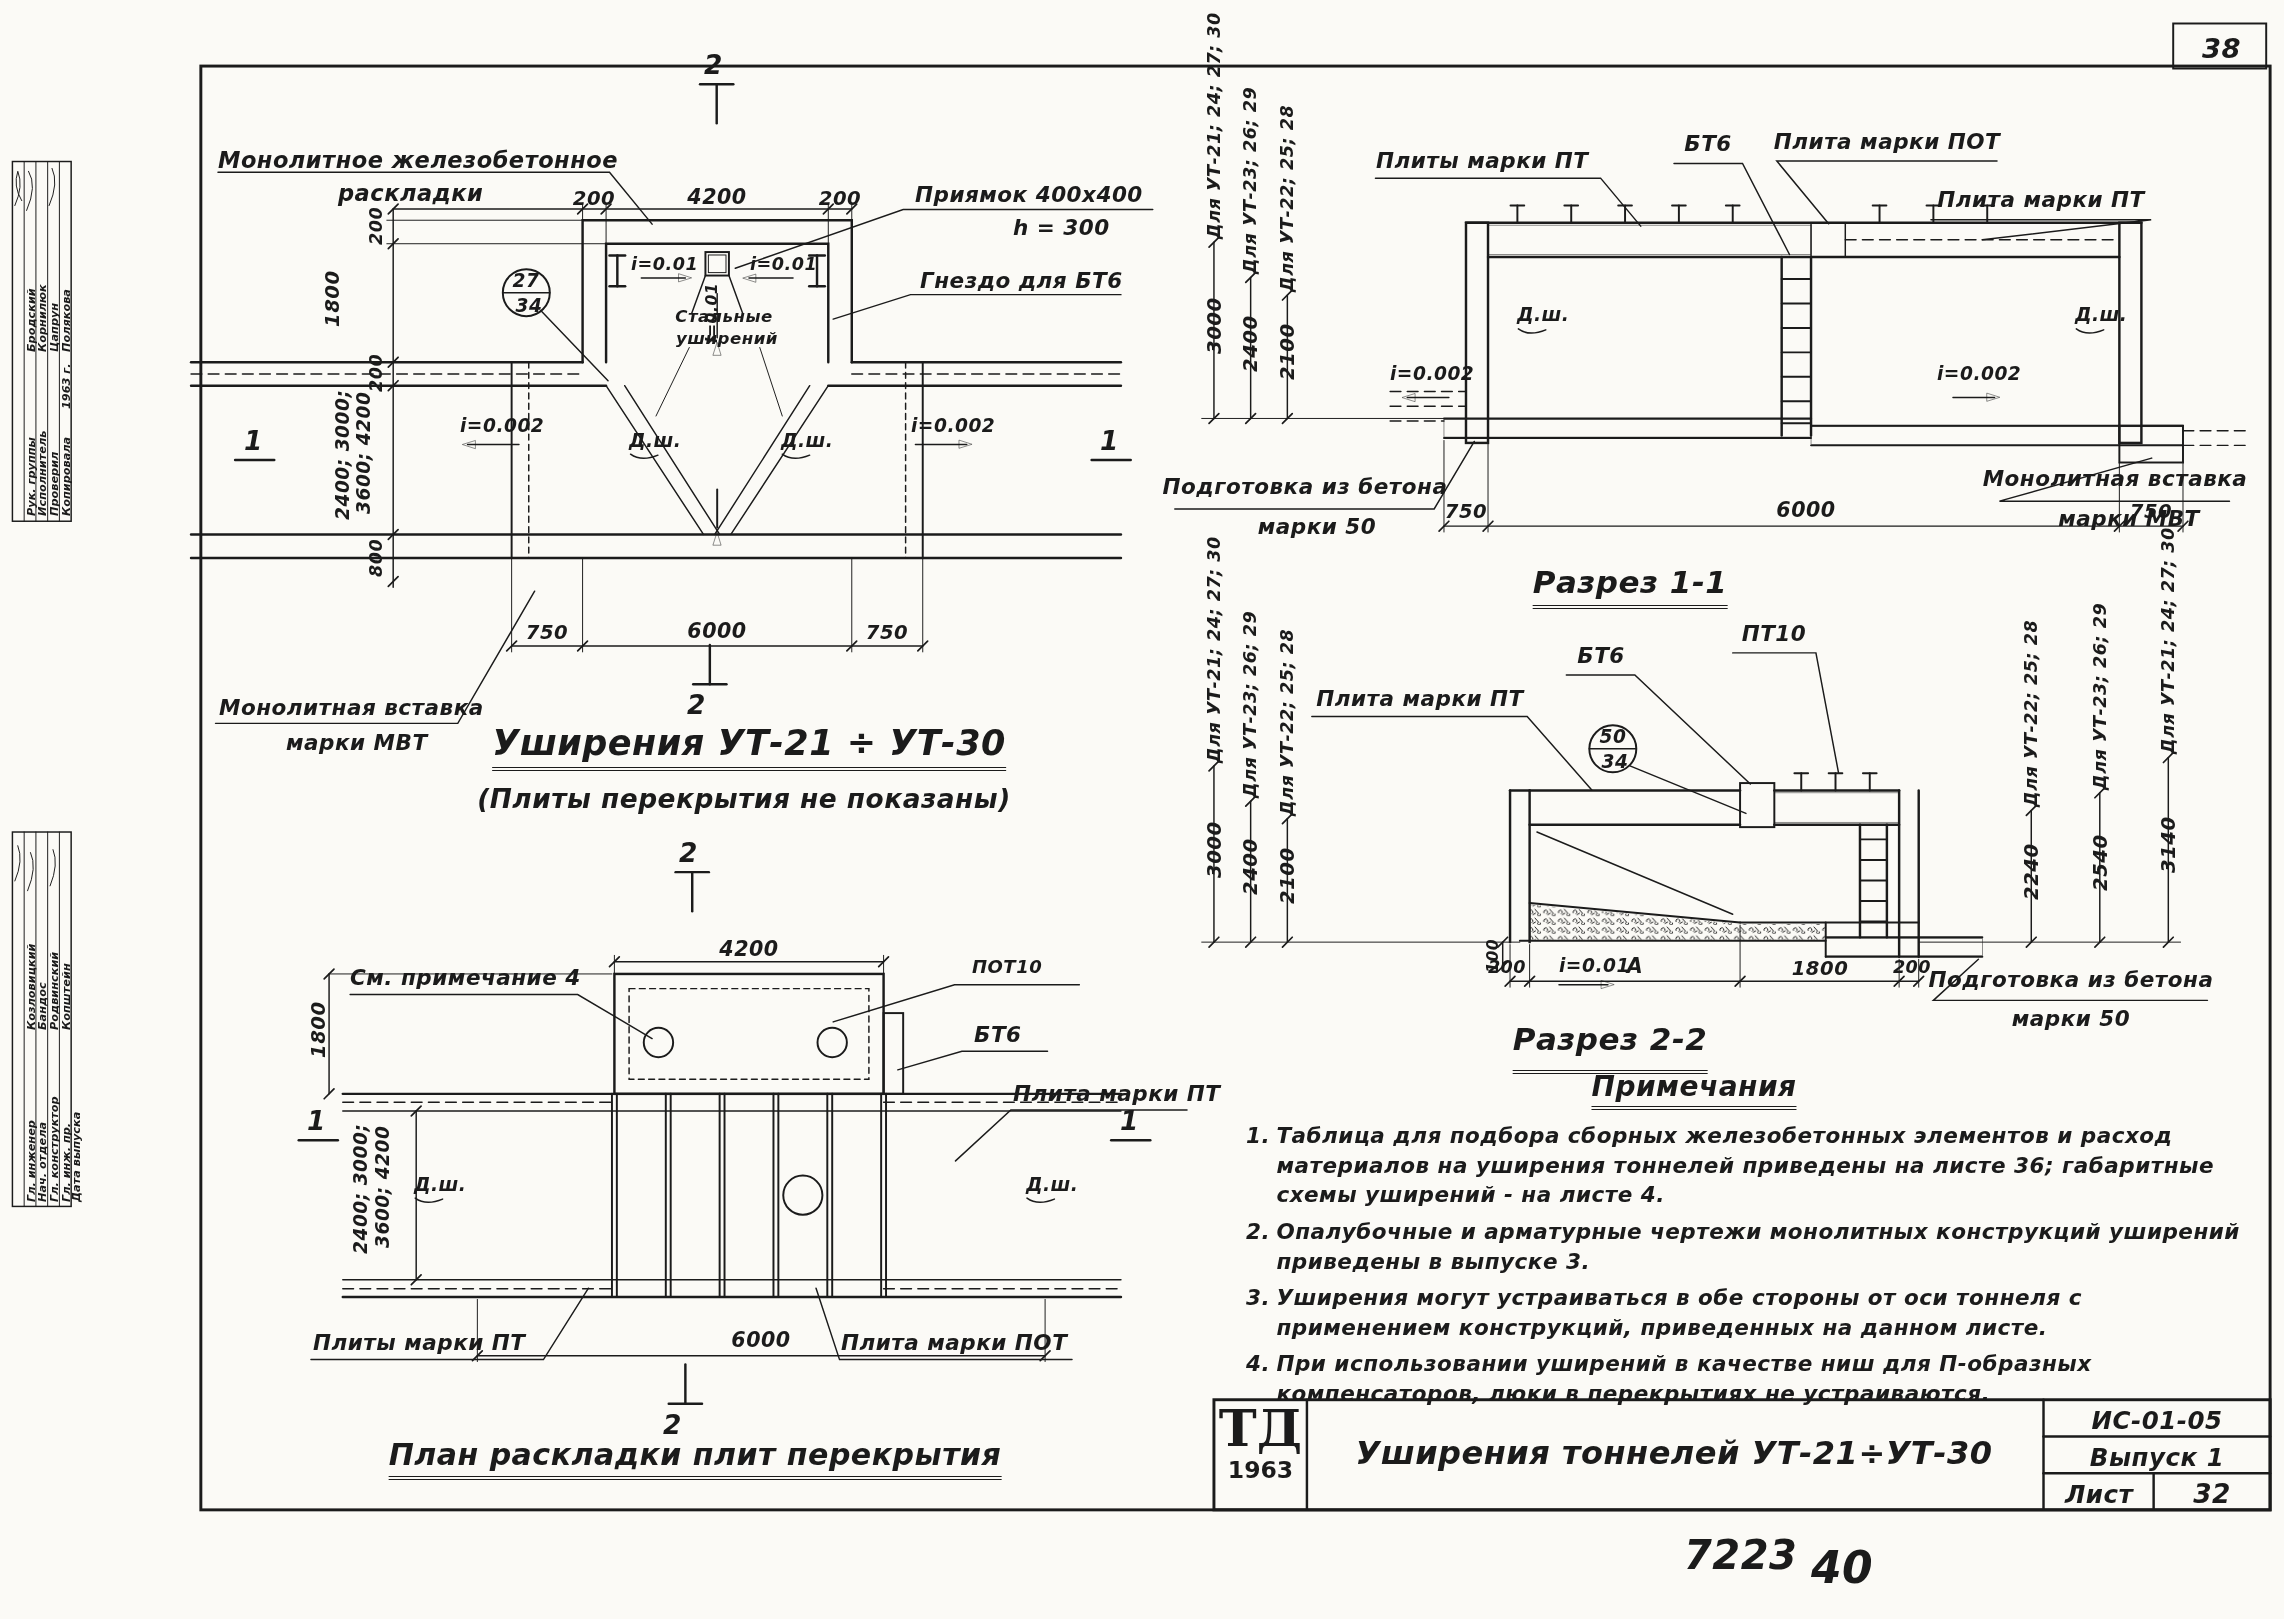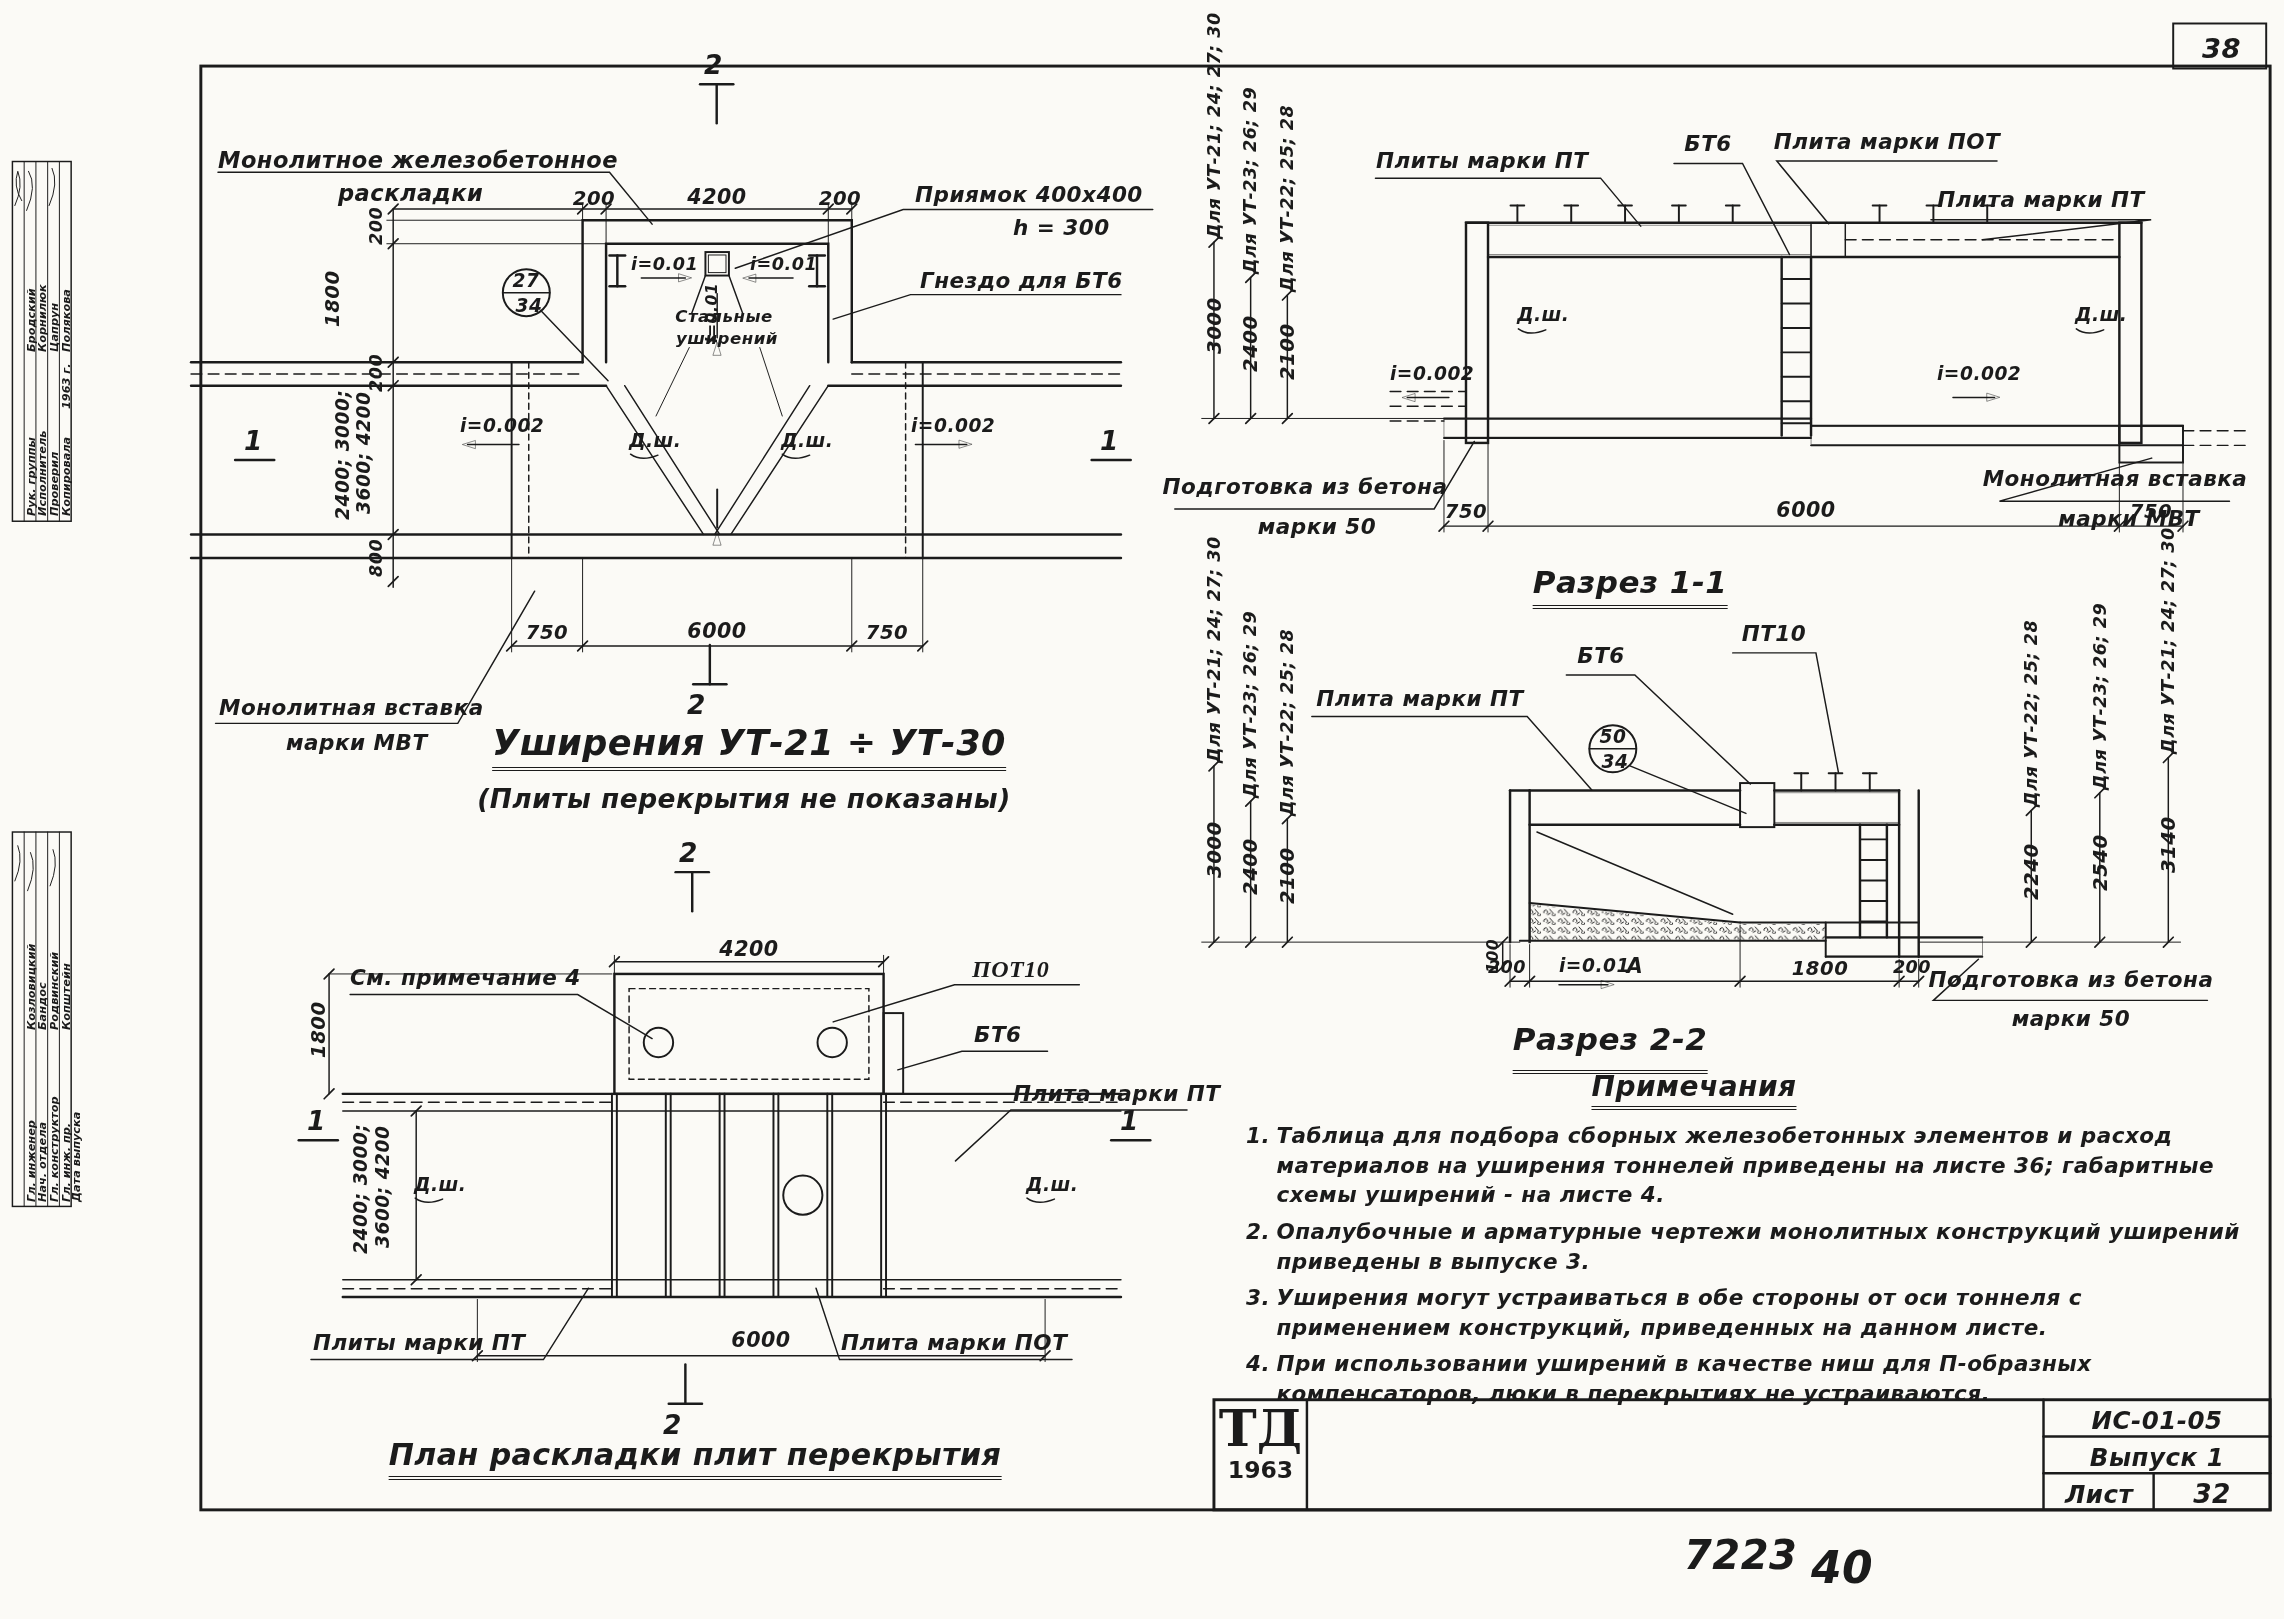--- a/index.html
+++ b/index.html
@@ -461,21 +461,21 @@
 <div class="lbl ctr" style="left:887px;top:621px;font-size:19.6px;">750</div>
 <div class="lbl" style="left:704px;top:49px;font-size:26.4px;font-weight:700;">2</div>
 <div class="lbl" style="left:687px;top:689px;font-size:26.4px;font-weight:700;">2</div>
 <div class="lbl" style="left:244px;top:425px;font-size:26.4px;font-weight:700;">1</div>
 <div class="lbl" style="left:1100px;top:425px;font-size:26.4px;font-weight:700;">1</div>
 
 <div class="lbl ctr cap" style="left:749px;top:723px;font-size:35px;border-bottom:4.9px double #1b1b1b;padding-bottom:3.9px;">Уширения  УТ-21 ÷ УТ-30</div>
 <div class="lbl ctr" style="left:744px;top:783px;font-size:26.4px;">(Плиты перекрытия не показаны)</div>
 
 <div class="lbl" style="left:350px;top:965px;font-size:21.5px;">См. примечание 4</div>
-<div class="lbl" style="left:972px;top:956px;font-size:24px;font-family:Liberation Serif, serif;">ПОТ10</div>
+<div class="lbl" style="left:972px;top:956px;font-size:18px;">ПОТ10</div>
 <div class="lbl" style="left:974px;top:1022px;font-size:21.5px;">БТ6</div>
 <div class="lbl" style="left:1013px;top:1081px;font-size:21.5px;">Плита марки ПТ</div>
 <div class="lbl" style="left:313px;top:1330px;font-size:21.5px;">Плиты марки ПТ</div>
 <div class="lbl" style="left:841px;top:1330px;font-size:21.5px;">Плита марки ПОТ</div>
 <div class="lbl" style="left:414px;top:1174px;font-size:18.6px;">Д.ш.</div>
 <div class="lbl" style="left:1026px;top:1174px;font-size:18.6px;">Д.ш.</div>
 <div class="lbl ctr" style="left:749px;top:937px;font-size:20.6px;">4200</div>
 <div class="rot" style="left:307px;top:1058px;font-size:19.6px;">1800</div>
 <div class="rot" style="left:350px;top:1254px;font-size:18.6px;">2400; 3000;</div>
 <div class="rot" style="left:372px;top:1248px;font-size:18.6px;">3600; 4200</div>
@@ -553,20 +553,21 @@
   <div class="notes-item">
     <span class="notes-num">4.</span>
     <span>При использовании уширений в качестве ниш для П-образных компенсаторов, люки в перекрытиях не устраиваются.</span>
   </div>
 </div>
 
 <div style="position:absolute;left:1214px;top:1402px;width:93px;height:108px;text-align:center;">
   <div style="font-family:'DejaVu Serif',serif;font-weight:700;font-size:51px;line-height:1.05;">ТД</div>
   <div style="font-size:23.5px;font-weight:700;">1963</div>
 </div>
+<div class="lbl ctr cap" style="left:1674px;top:1434px;font-size:32px;">Уширения тоннелей УТ-21÷УТ-30</div>
 <div class="lbl ctr" style="left:2157px;top:1406px;font-size:24.5px;">ИС-01-05</div>
 <div class="lbl ctr" style="left:2157px;top:1443px;font-size:24.5px;">Выпуск 1</div>
 <div class="lbl ctr" style="left:2099px;top:1480px;font-size:24.5px;">Лист</div>
 <div class="lbl ctr" style="left:2212px;top:1478px;font-size:26.4px;">32</div>
 
 <div>
 
   <div class="sideRole" style="left:24.5px;top:516px;">Рук. группы</div>
   <div class="sideName" style="left:24.5px;top:352px;">Бродский</div>
   <div class="sideRole" style="left:36px;top:516px;">Исполнитель</div>

